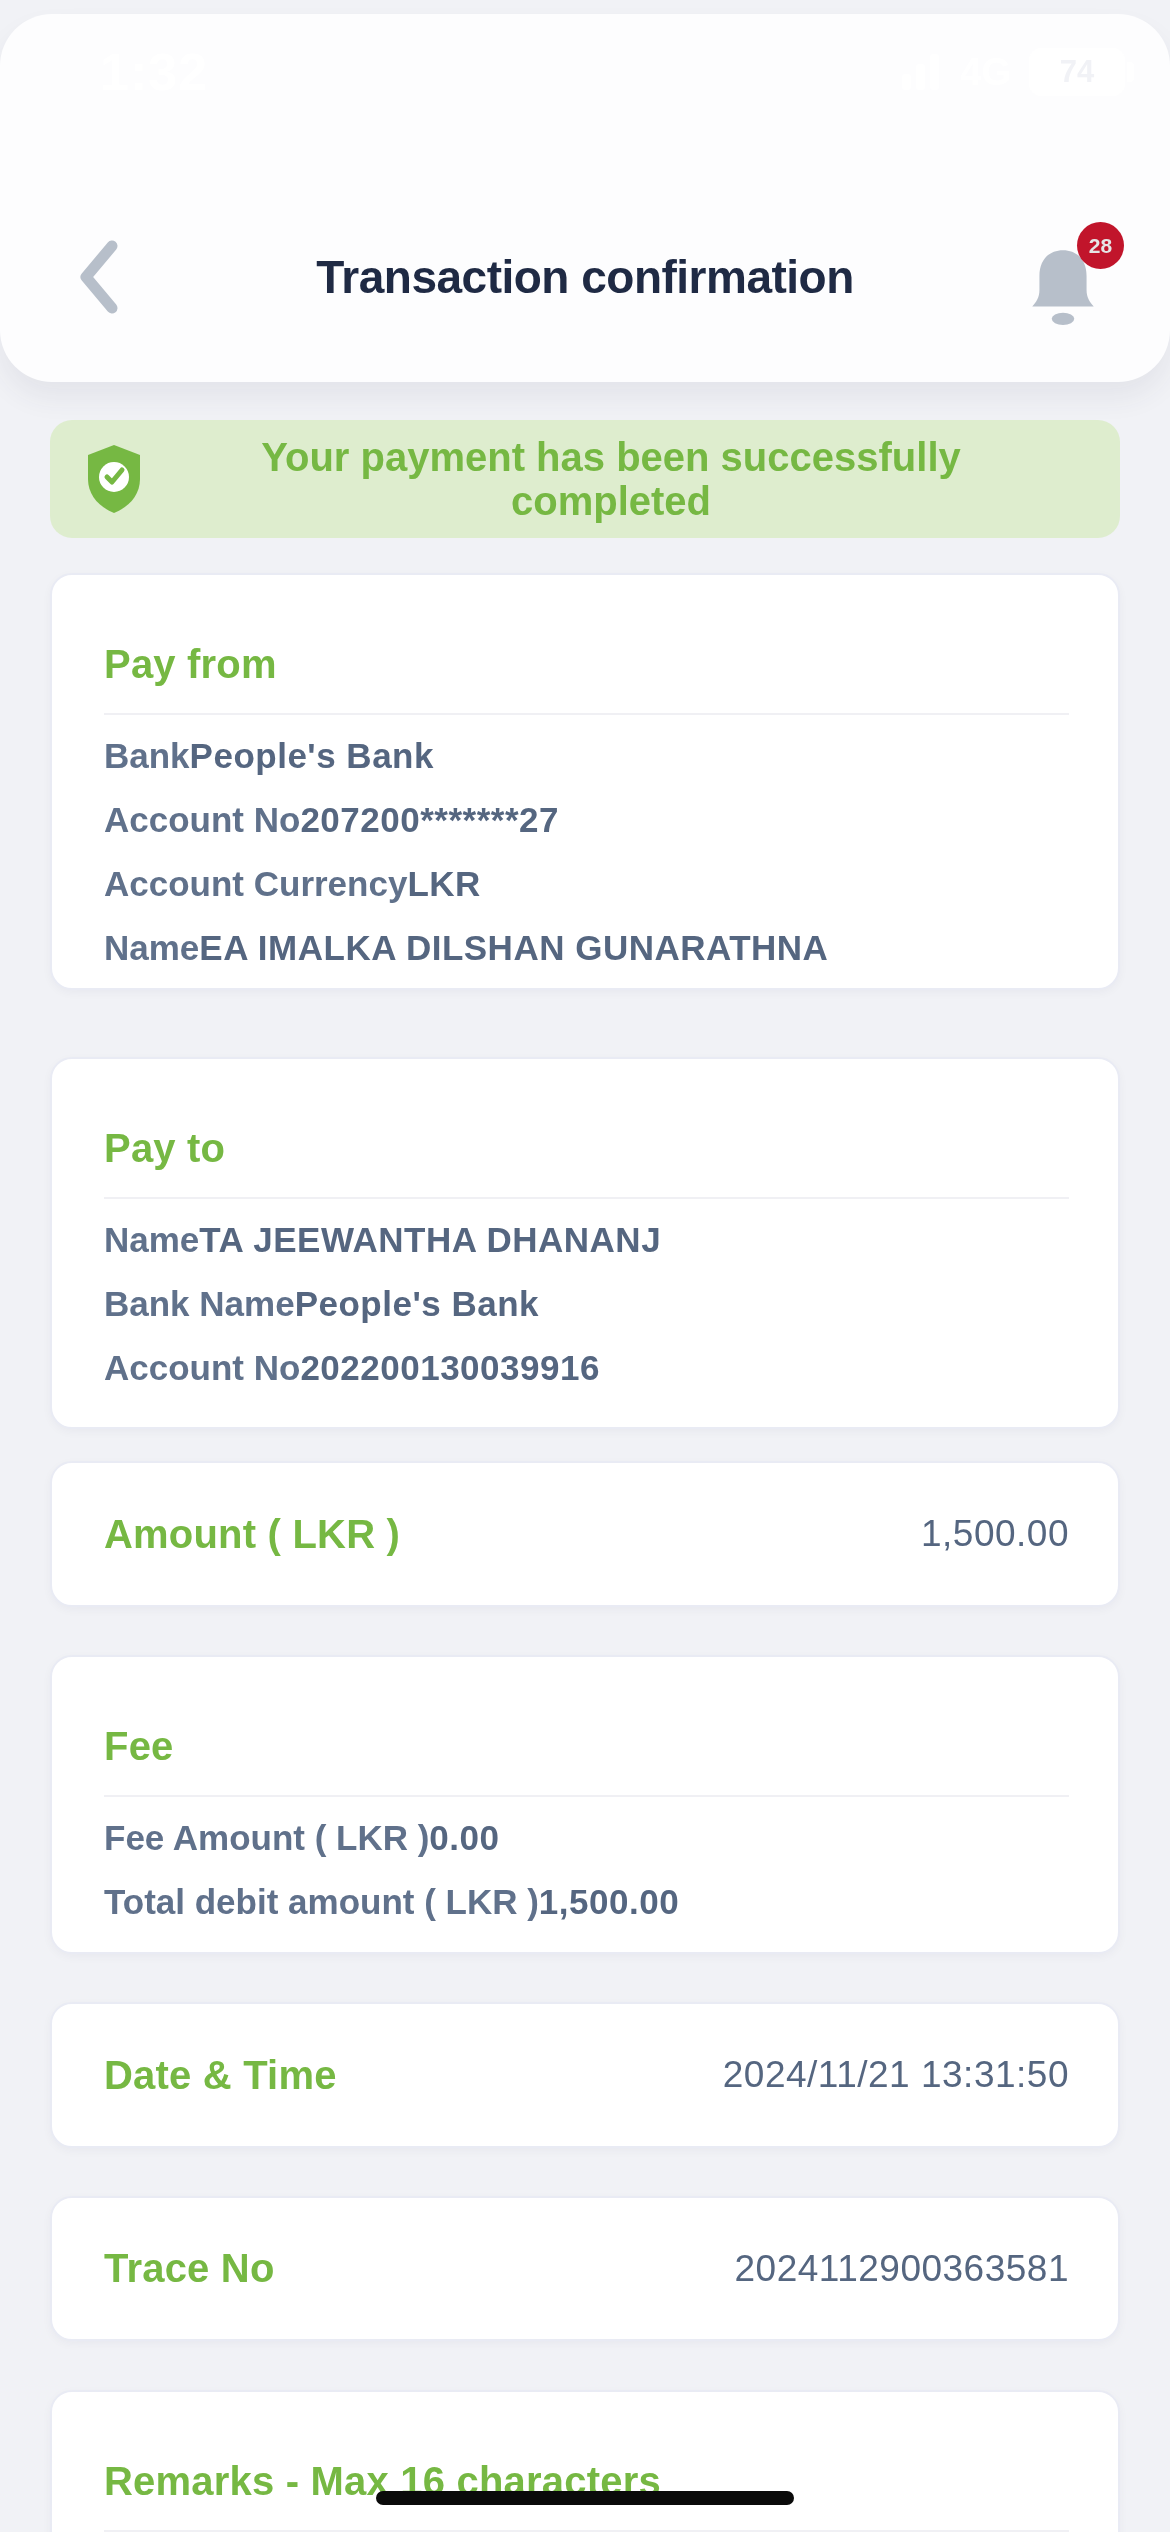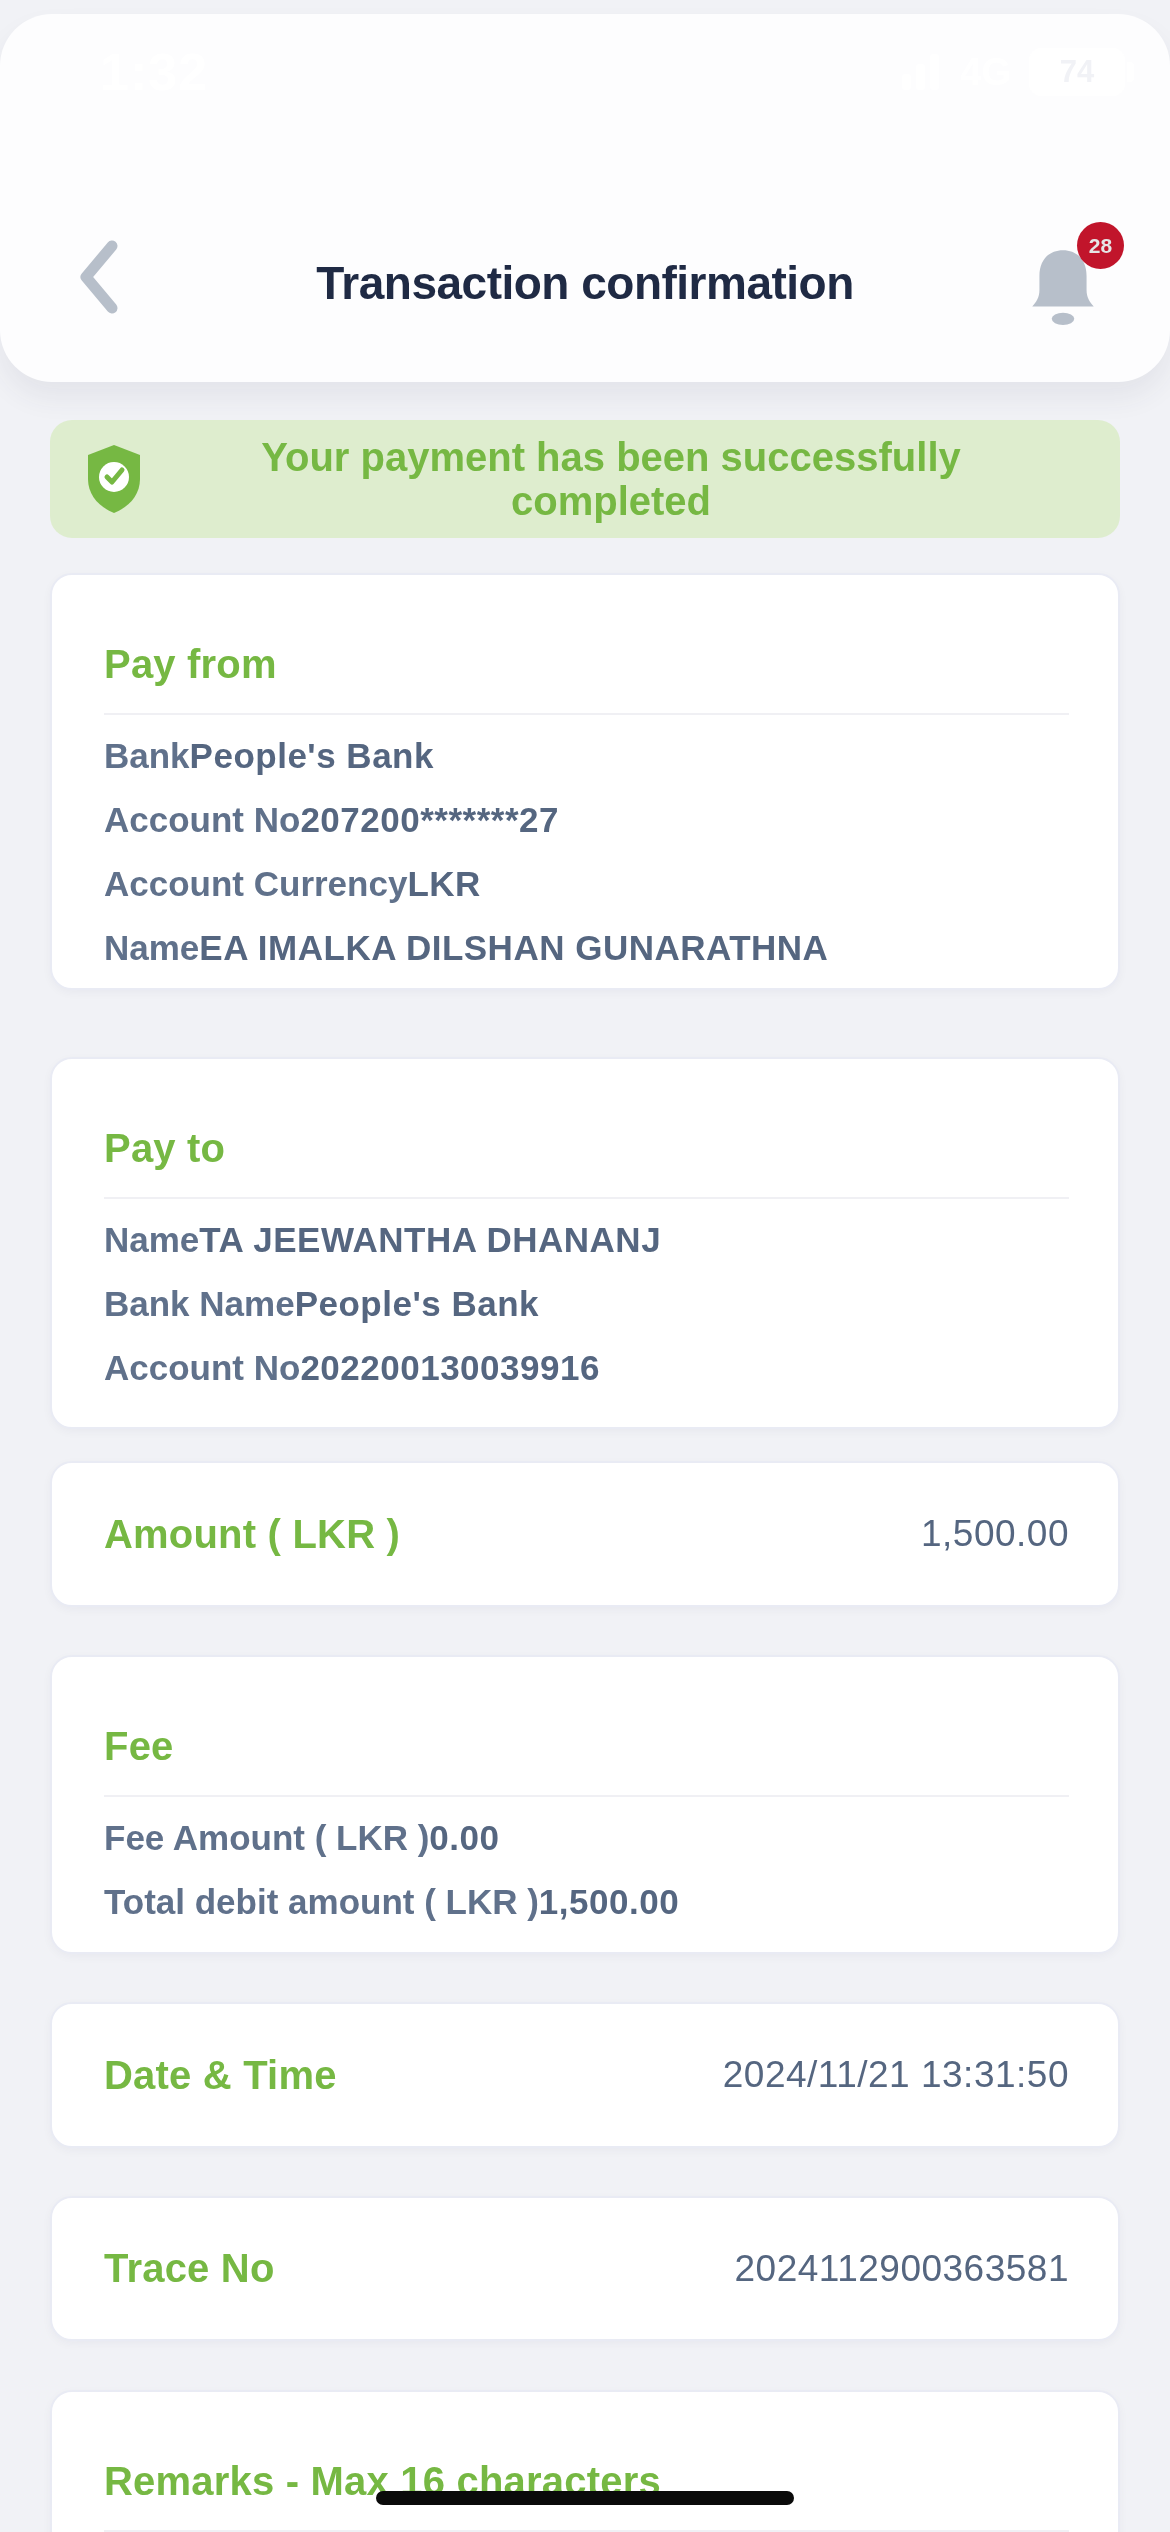--- a/index.html
+++ b/index.html
@@ -42,21 +42,21 @@
     position:absolute;right:-9px;top:14px;width:7px;height:20px;
     background:var(--status-white);border-radius:0 4px 4px 0;
   }
   
   .header-card{
     position:absolute;left:0;top:14px;width:1170px;height:368px;
     background:var(--header-background);border-radius:52px;
     box-shadow:0 16px 28px rgba(50,60,90,.07);z-index:2;
   }
   .page-title{
-    position:absolute;left:0;right:0;top:236px;margin:6px;
+    position:absolute;left:0;right:0;top:236px;margin:0;
     text-align:center;font-size:46px;font-weight:700;color:var(--title-navy);
     letter-spacing:-0.5px;
   }
   .back-button{
     position:absolute;left:64px;top:222px;width:70px;height:84px;
     background:none;border:none;padding:0;cursor:pointer;
   }
   .bell-wrap{position:absolute;right:52px;top:212px;width:88px;height:110px;cursor:pointer;}
   .bell-svg{position:absolute;left:0;bottom:8px;}
   .badge{

